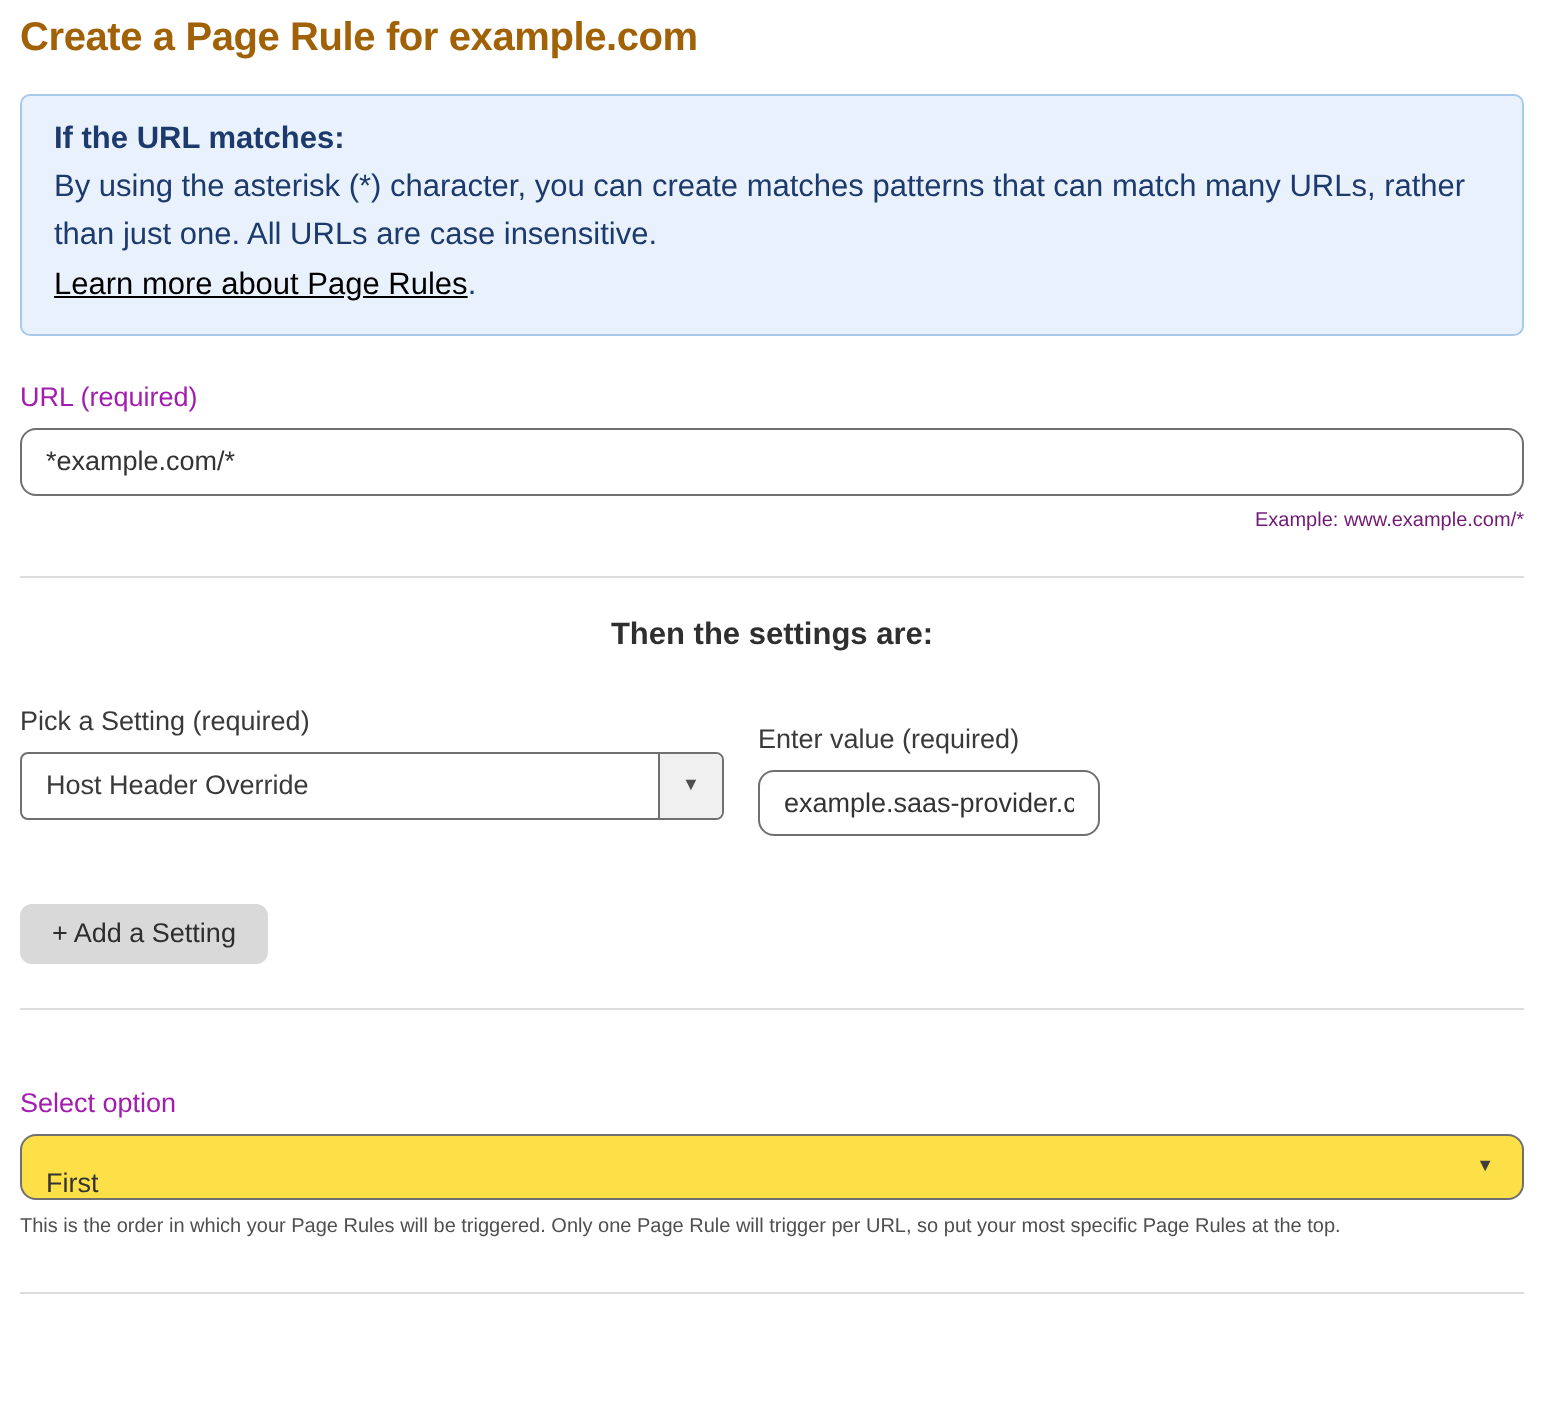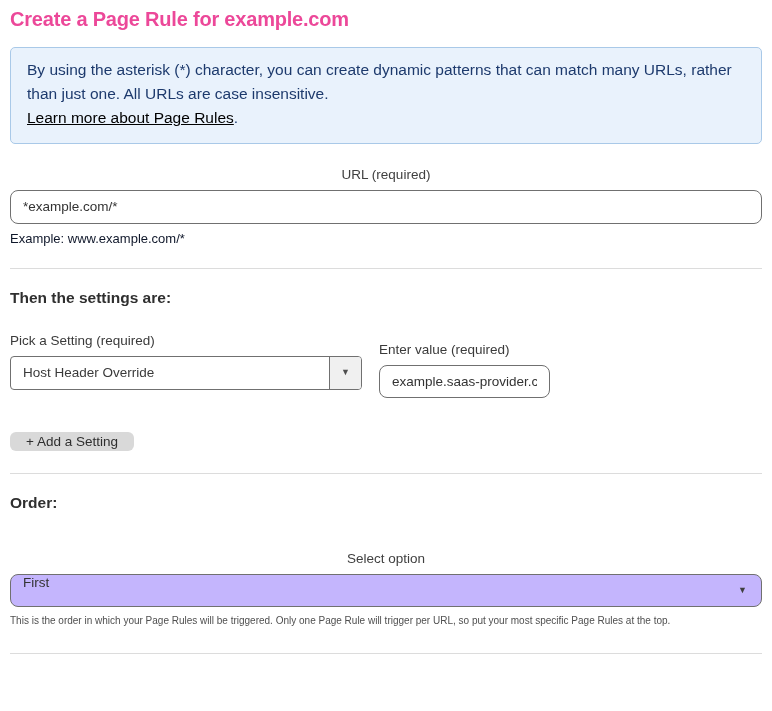--- a/index.html
+++ b/index.html
@@ -7,21 +7,21 @@
   body {
     width: 772px;
     font-family: "Liberation Sans", sans-serif;
     color: #303030;
   }
   .page { padding: 8px 10px 14px; }
 
   .page-title {
     font-size: 20px;
     font-weight: 700;
-    color: #ec4899;
+    color: #a16207;
     margin: 0 0 16px;
     letter-spacing: -0.2px;
   }
 
   .info-box {
     background: #e9f2fc;
     border: 1px solid #a9c9e8;
     border-radius: 5px;
     padding: 10px 16px 12px;
     color: #1d3a6d;
@@ -32,54 +32,55 @@
   .info-body { max-width: 720px; }
   .info-link {
     color: #000000;
     text-decoration: underline;
     cursor: pointer;
   }
   .info-suffix { color: #1d3a6d; }
 
   .field-label {
     font-size: 13.5px;
-    color: #404040;
+    color: #a21caf;
     margin: 23px 0 8px;
-    text-align: center;
   }
   .text-input {
     display: block;
     width: 100%;
     height: 34px;
     border: 1px solid #707070;
     border-radius: 8px;
     padding: 0 12px;
     font-family: "Liberation Sans", sans-serif;
     font-size: 13.5px;
     color: #333333;
     background: #ffffff;
     outline: none;
   }
   .helper-text {
-    font-size: 13px;
-    color: #0f172a;
+    font-size: 10px;
+    color: #701a75;
     margin-top: 7px;
+    text-align: right;
   }
 
   .divider {
     border: none;
     border-top: 1px solid #dcdcdc;
     margin: 22px 0 0;
   }
 
   .section-heading {
     font-size: 15.5px;
     font-weight: 700;
     color: #2f2f2f;
     margin: 20px 0 0;
+    text-align: center;
   }
 
   .settings-row {
     display: flex;
     gap: 17px;
     margin-top: 26px;
   }
   .settings-col-label {
     font-size: 13.5px;
     color: #3a3a3a;
@@ -112,40 +113,40 @@
   .arrow-glyph {
     font-size: 9px;
     color: #4f4f4f;
     line-height: 1;
   }
   .value-col { margin-top: 9px; width: 171px; }
   .value-input { height: 33px; }
 
   .add-setting-btn {
     margin-top: 34px;
-    height: 19px;
+    height: 30px;
     padding: 0 16px;
     background: #d9d9d9;
     border: none;
     border-radius: 6px;
     font-family: "Liberation Sans", sans-serif;
     font-size: 13.5px;
     color: #2e2e2e;
     cursor: pointer;
   }
 
   .order-label { margin-top: 39px; }
   .big-select {
     position: relative;
     display: flex;
-    align-items: flex-start;
+    align-items: flex-end;
     height: 33px;
     border: 1px solid #707070;
     border-radius: 8px;
-    background: #c4b5fd;
+    background: #fde047;
     font-size: 13.5px;
     color: #333333;
     cursor: pointer;
   }
   .big-select .select-value { padding-left: 12px; }
   .big-select .arrow-glyph {
     position: absolute;
     right: 14px;
     top: 50%;
     transform: translateY(-50%);
@@ -162,21 +163,22 @@
   .footer-divider { margin-top: 25px; }
 </style>
 </head>
 <body>
 
 <div class="page">
 
   <h1 class="page-title">Create a Page Rule for example.com</h1>
 
   <div class="info-box">
-    <div class="info-body">By using the asterisk (*) character, you can create dynamic patterns that can match many URLs, rather than just one. All URLs are case insensitive.</div>
+    <div class="info-heading">If the URL matches:</div>
+    <div class="info-body">By using the asterisk (*) character, you can create matches patterns that can match many URLs, rather than just one. All URLs are case insensitive.</div>
     <div>
       <a class="info-link">Learn more about Page Rules</a><span class="info-suffix">.</span>
     </div>
   </div>
 
   <div class="field-label">URL (required)</div>
   <input class="text-input" type="text" value="*example.com/*" style="">
   <div class="helper-text">Example: www.example.com/*</div>
 
   <hr class="divider">
@@ -196,21 +198,20 @@
     <div class="value-col">
       <div class="settings-col-label">Enter value (required)</div>
       <input class="text-input value-input" type="text" value="example.saas-provider.com" style="">
     </div>
   </div>
 
   <button class="add-setting-btn">+ Add a Setting</button>
 
   <hr class="divider">
 
-  <h2 class="section-heading">Order:</h2>
 
   <div class="field-label order-label">Select option</div>
   <div class="big-select">
     <span class="select-value">First</span>
     <span class="arrow-glyph">▼</span>
   </div>
   <div class="order-help">This is the order in which your Page Rules will be triggered. Only one Page Rule will trigger per URL, so put your most specific Page Rules at the top.</div>
 
   <hr class="divider footer-divider">
 

